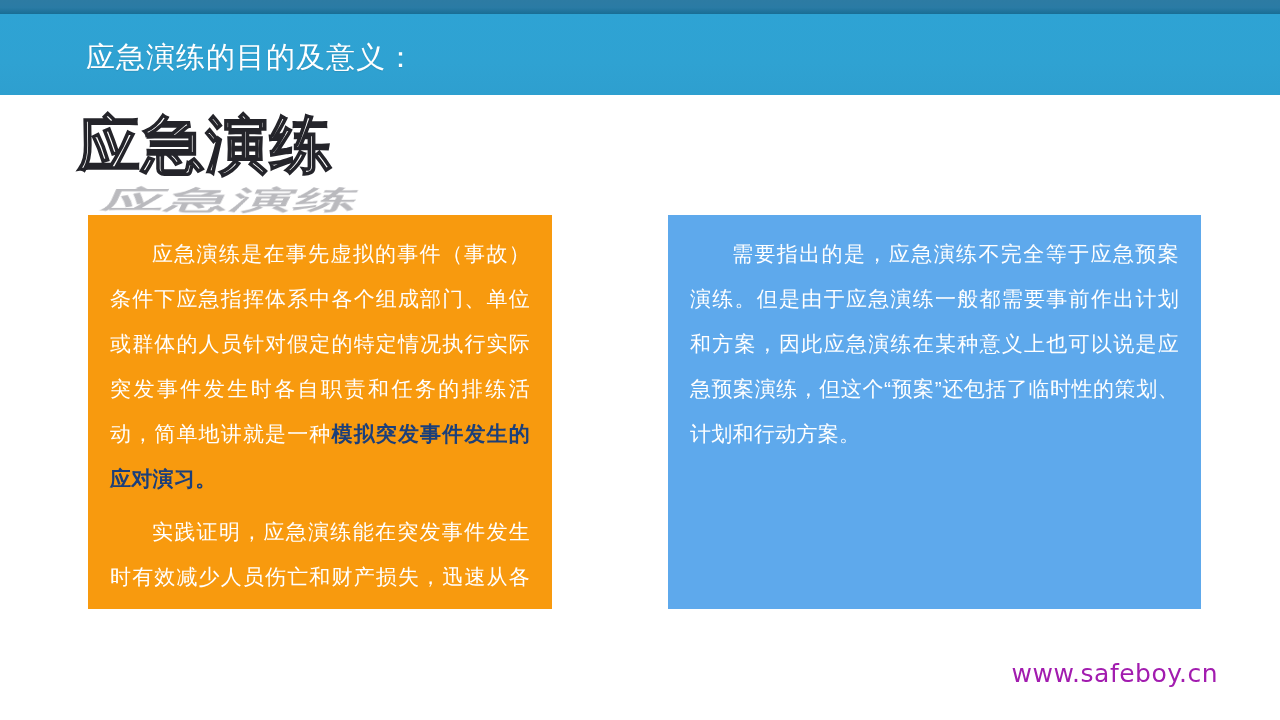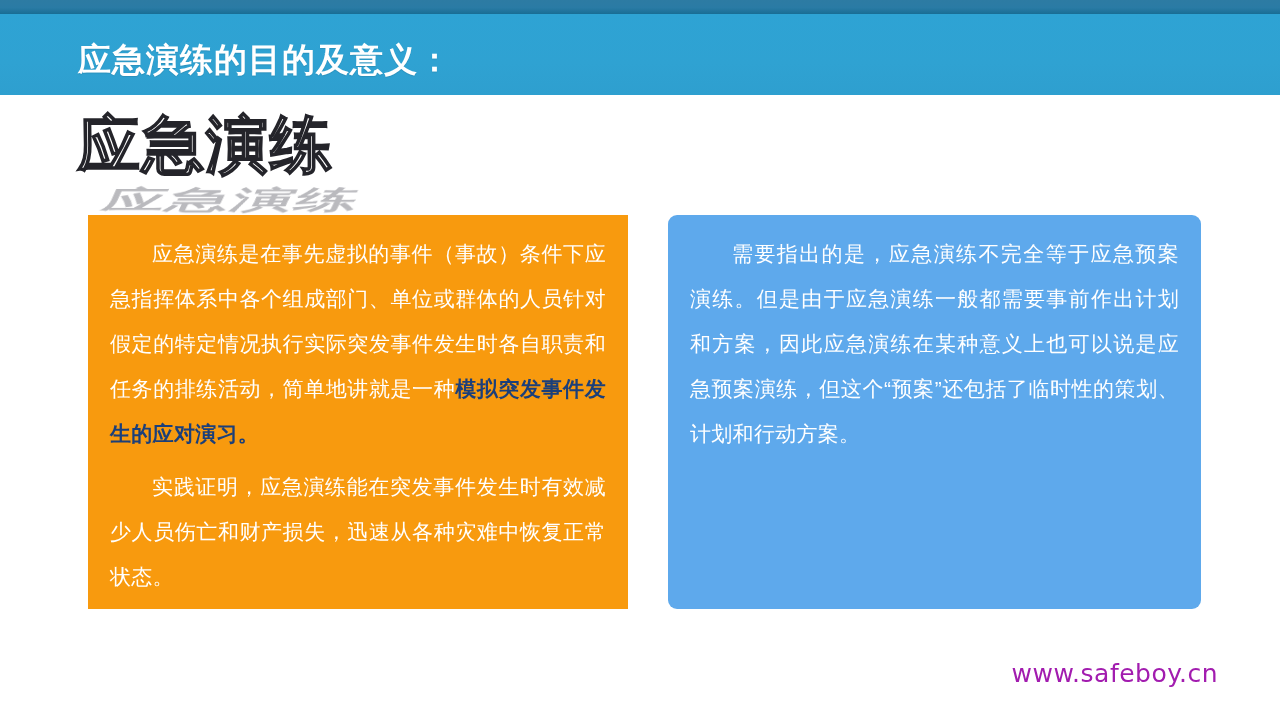--- a/index.html
+++ b/index.html
@@ -28,24 +28,24 @@
   
   .header-band {
     position: absolute;
     left: 0; top: 14px;
     width: 1280px;
     height: 81px;
     background: linear-gradient(to bottom, #2ea3d4 0%, #2fa2d2 60%, #2e9fcf 100%);
   }
   .header-title {
     position: absolute;
-    left: 78px;
+    left: 86px;
     top: 24px;
-    font-size: 33px;
-    font-weight: bold;
+    font-size: 29px;
+    font-weight: normal;
     color: #ffffff;
     letter-spacing: 1px;
     white-space: nowrap;
     text-shadow: 0 1px 1px rgba(0,0,0,0.10);
   }
 
   
   .wordart-wrap {
     position: absolute;
     left: 78px;
@@ -82,31 +82,30 @@
 
   
   .panel {
     position: absolute;
     box-sizing: border-box;
     padding: 16px 22px 14px 22px;
   }
   .panel-orange {
     left: 88px;
     top: 215px;
-    width: 540px;
+    width: 464px;
     height: 394px;
     background: #f89a0e;
   }
   .panel-blue {
     left: 668px;
     top: 215px;
     width: 533px;
     height: 394px;
     background: #5ea9ec;
-    border-radius: 9px;
   }
   .panel p {
     margin: 0 0 8px 0;
     font-size: 21px;
     line-height: 45px;
     color: #ffffff;
     text-indent: 2em;
     text-align: justify;
     text-justify: inter-ideograph;
     letter-spacing: 0.3px;

